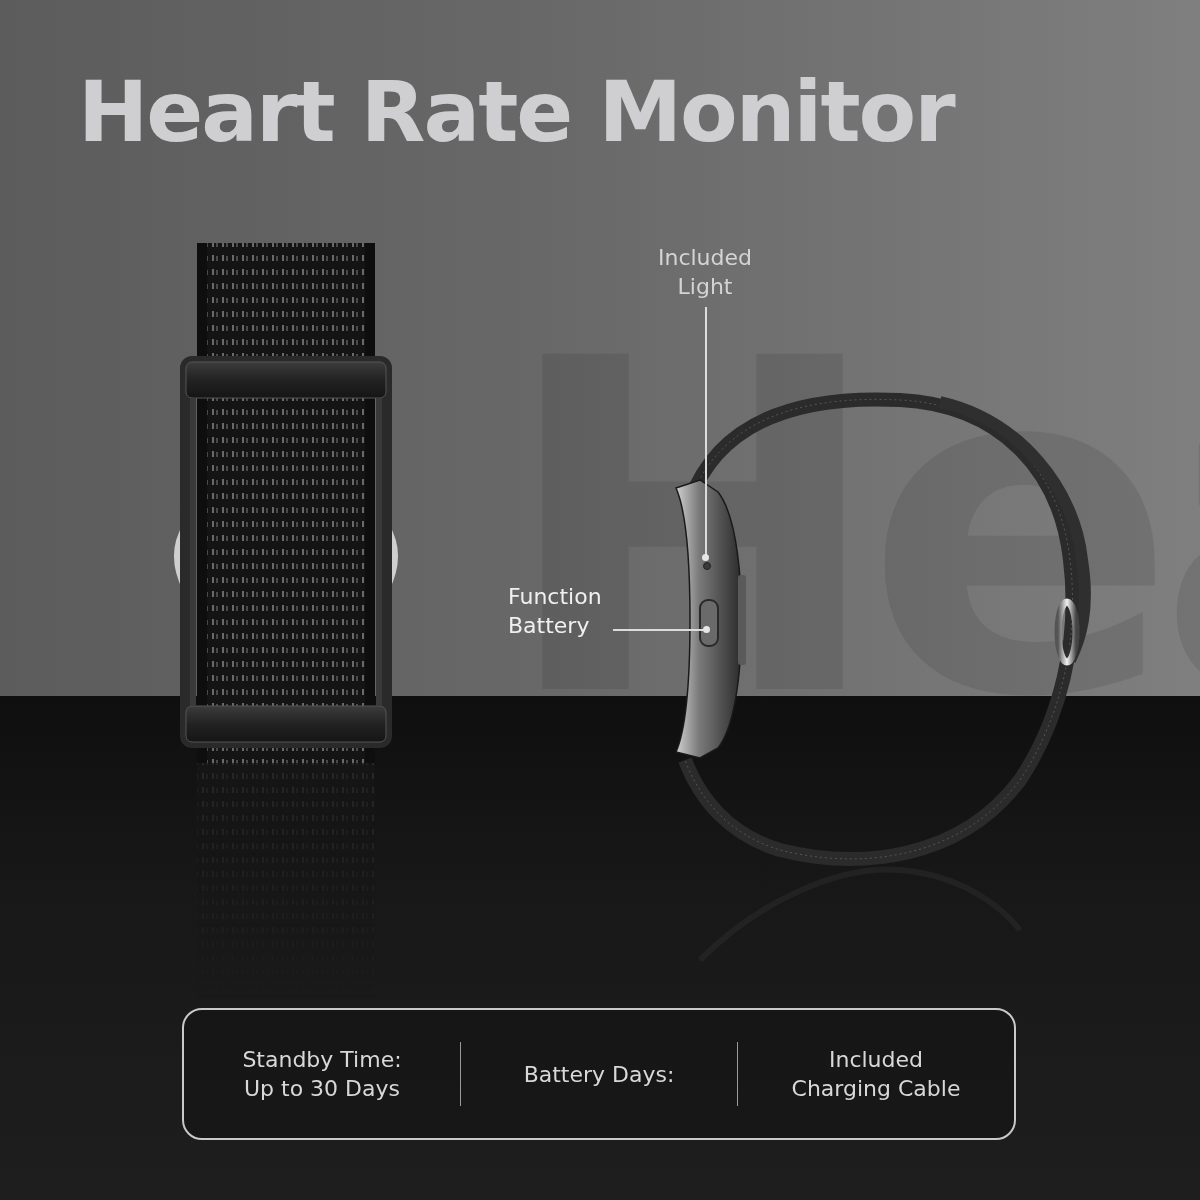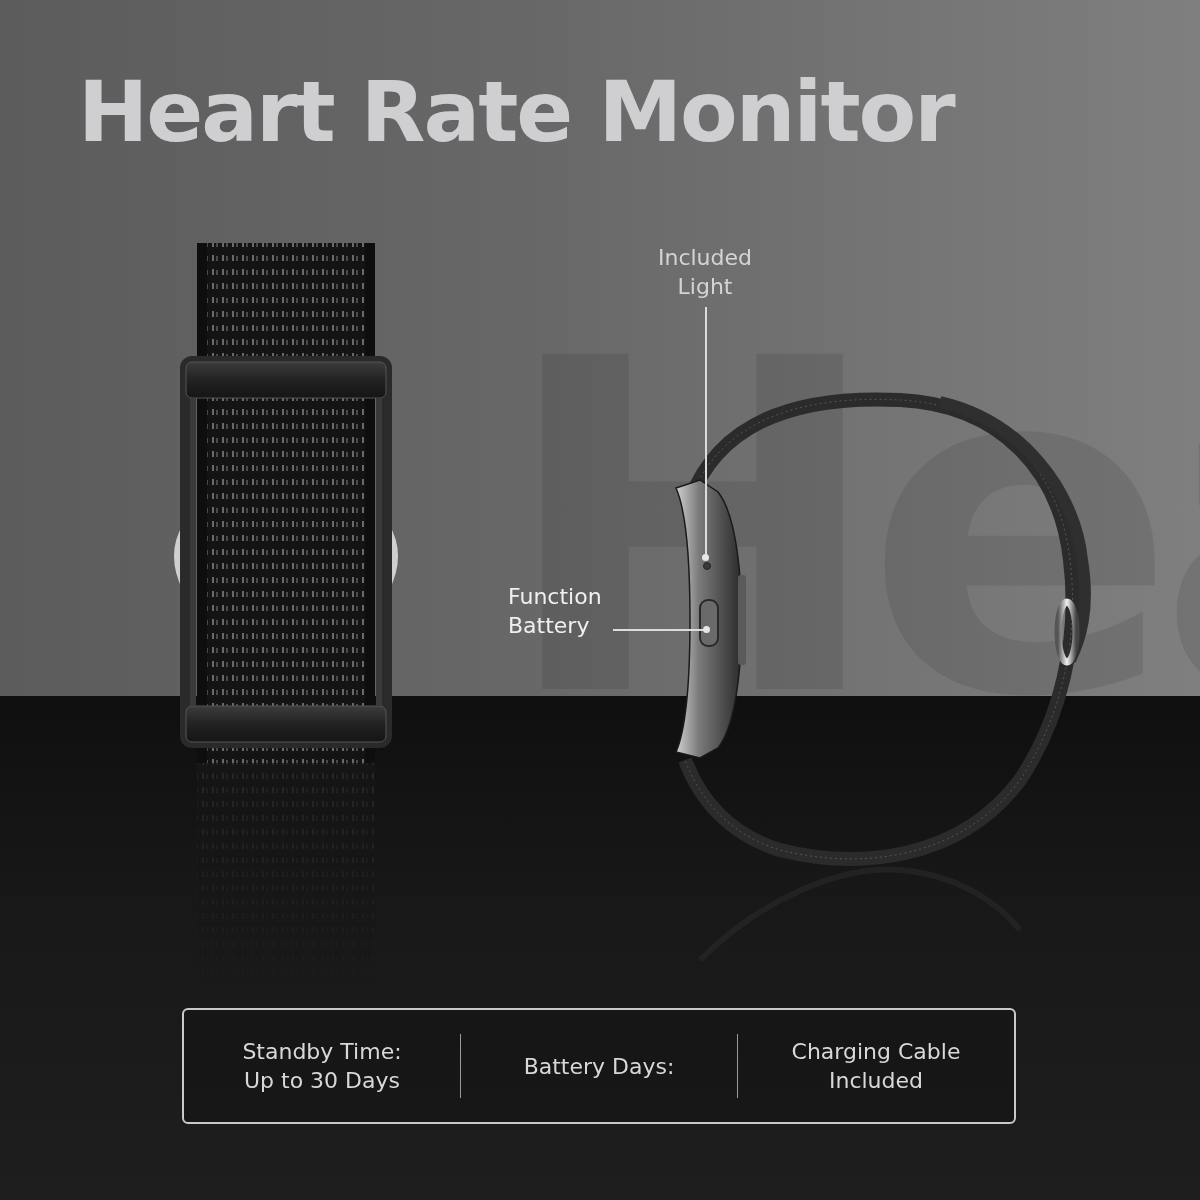--- a/index.html
+++ b/index.html
@@ -14,22 +14,22 @@
     color: rgba(0,0,0,0.09); letter-spacing: -20px; line-height: 1; white-space: nowrap; }
   .title { position: absolute; left: 78px; top: 70px; font-size: 84px; font-weight: bold;
     color: #cfcfd1; letter-spacing: -2px; line-height: 1; white-space: nowrap; }
   .label { position: absolute; color: #e2e2e2; font-size: 22px; line-height: 29px; }
   .label-indicator { left: 620px; top: 243px; width: 170px; text-align: center; color: #d4d4d4; }
   .label-function { left: 508px; top: 582px; color: #f0f0f0; }
   .pointer-v { position: absolute; left: 705px; top: 307px; width: 2px; height: 250px; background: #dcdcdc; }
   .pointer-h { position: absolute; left: 613px; top: 629px; width: 94px; height: 2px; background: #dcdcdc; }
   .dot { position: absolute; width: 7px; height: 7px; border-radius: 50%; background: #e6e6e6; }
   svg { position: absolute; left: 0; top: 0; }
-  .specs { position: absolute; left: 182px; top: 1008px; width: 834px; height: 116px;
-    border: 2px solid #c9c9c9; border-radius: 6px; box-sizing: border-box;
+  .specs { position: absolute; left: 182px; top: 1008px; width: 834px; height: 132px;
+    border: 2px solid #c9c9c9; border-radius: 20px; box-sizing: border-box;
     display: flex; align-items: center; background: rgba(20,20,20,0.6); }
   .spec { flex: 1; text-align: center; color: #d8d8d8; font-size: 22px; line-height: 29px; }
   .spec-line { display: block; }
   .divider { width: 1px; height: 64px; background: #9a9a9a; }
 </style>
 </head>
 <body>
 
 <div class="canvas">
   <div class="bg-top"></div>
@@ -130,17 +130,17 @@
     <div class="spec">
       <span class="spec-line">Standby Time:</span>
       <span class="spec-line">Up to 30 Days</span>
     </div>
     <div class="divider"></div>
     <div class="spec">
       <span class="spec-line">Battery Days:</span>
     </div>
     <div class="divider"></div>
     <div class="spec">
+      <span class="spec-line">Included</span>
       <span class="spec-line">Charging Cable</span>
-      <span class="spec-line">Included</span>
     </div>
   </div>
 </div>
 
 </body></html>

